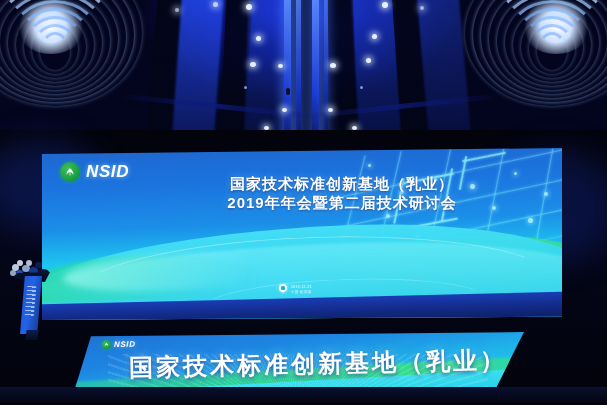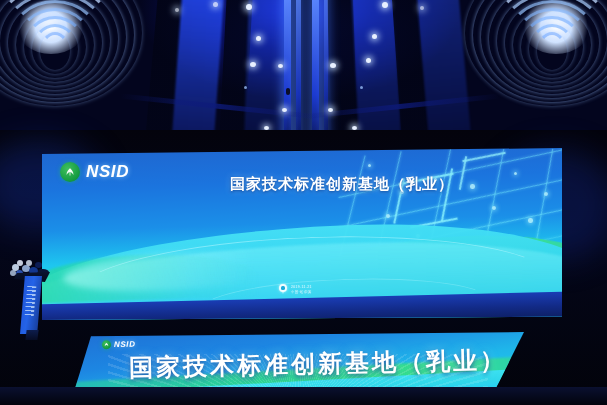--- a/index.html
+++ b/index.html
@@ -278,20 +278,21 @@
         <svg width="14" height="14" viewBox="0 0 24 24">
           <path d="M6 17c0-5 3-9 6-11 3 2 6 6 6 11-2-3-4-5-6-5s-4 2-6 5z" fill="#ffffff" opacity="0.95"></path>
           <path d="M12 6c0 4 0 8 0 12" stroke="#ffffff" stroke-width="1.4" fill="none" opacity="0.9"></path>
         </svg>
       </div>
       <span class="nsid-text" style="font-size:17px;">NSID</span>
     </div>
 
     <div class="title-block" style="left:140px;top:26px;width:320px;">
       <div class="t-line t1">国家技术标准创新基地（乳业）</div>
+      <div class="t-line t2">2019年年会暨第二届技术研讨会</div>
     </div>
 
     <div class="venue" style="left:237px;top:136px;">
       <div class="pin">
           <i></i>
           <b></b>
         </div>
       <div class="venue-txt">
         <span>2019.11.21</span>
         <span>中国·哈尔滨</span>

